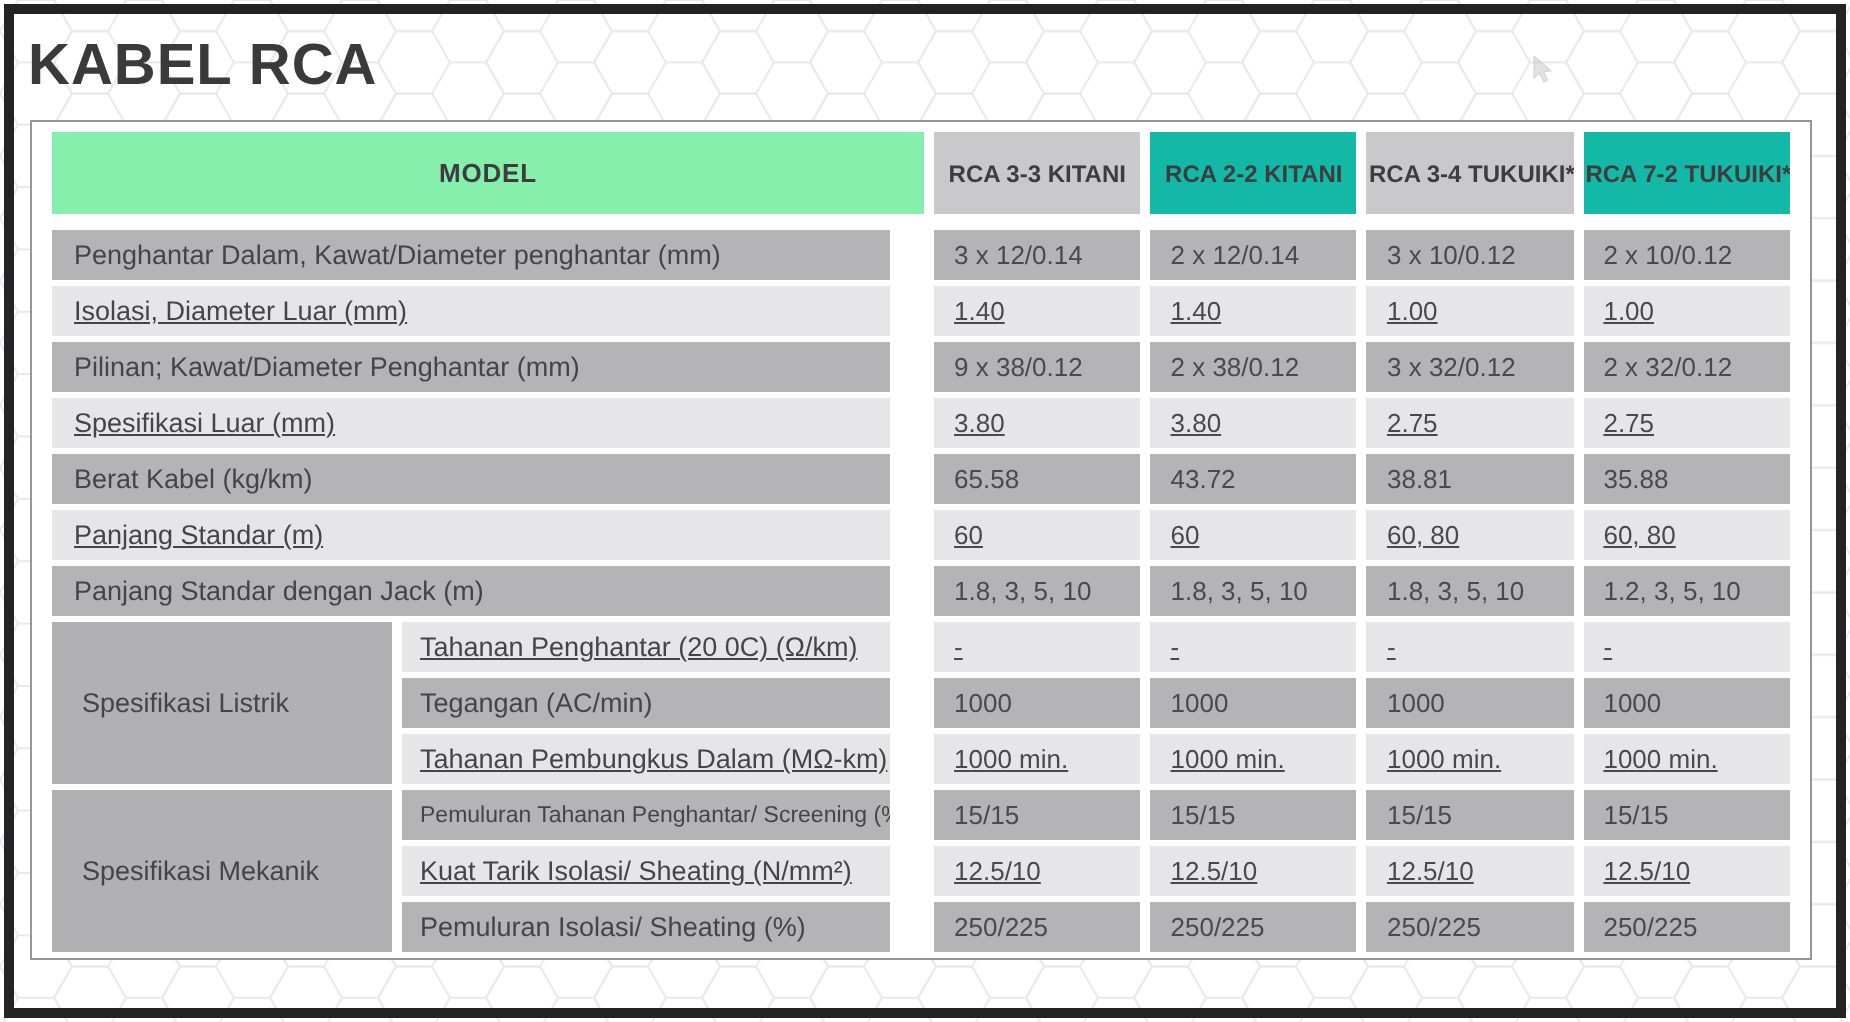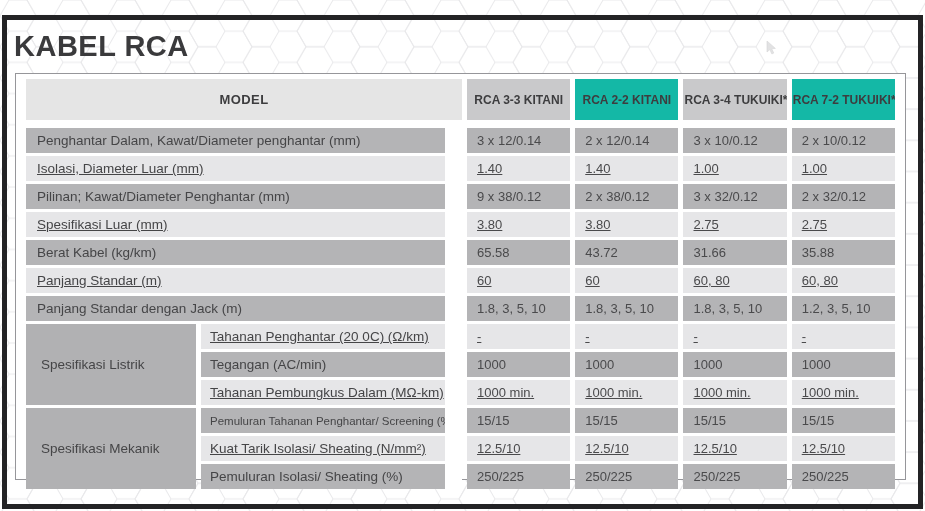--- a/index.html
+++ b/index.html
@@ -4,21 +4,21 @@
 <style>
   html,body{margin:0;padding:0;}
   body{
     width:925px;height:511px;position:relative;overflow:hidden;
     background:#ffffff;
     font-family:"Liberation Sans", sans-serif;
   }
   .hexbg{position:absolute;inset:0;z-index:0;}
   .frame{
     position:absolute;left:2px;top:2px;right:2px;bottom:2px;
-    border:5px solid #232325;z-index:1;margin-top:13px;
+    border:5px solid #232325;z-index:1;
   }
   .title{
     position:absolute;left:7px;top:10px;margin:0;
     font-size:29px;font-weight:bold;letter-spacing:0.5px;color:#3a3a3c;
   }
   .cursor-artifact{position:absolute;left:759px;top:21px;opacity:.55;}
   .panel{
     position:absolute;left:8px;right:12px;top:53px;bottom:24px;
     background:#ffffff;border:1px solid #96969a;
     padding:2px 5px;box-sizing:border-box;
@@ -30,21 +30,21 @@
   }
   th,td{
     font-family:"Liberation Sans", sans-serif;
     color:#454547;vertical-align:middle;
     overflow:hidden;white-space:nowrap;
   }
   th{
     height:46px;box-sizing:border-box;border-bottom:5px solid #ffffff;
     font-size:12px;font-weight:bold;text-align:center;color:#3d3d3f;
   }
-  th.model{background:#e5e5e5;font-size:13px;letter-spacing:.4px;}
+  th.model{background:#86efac;font-size:13px;letter-spacing:.4px;}
   th.hlight{background:#c9c9cb;}
   th.hdark{background:#14b8a6;}
   td{height:25px;box-sizing:border-box;font-size:13.5px;}
   td.dark{background:#b4b4b6;}
   td.light{background:#e6e6e8;text-decoration:underline;}
   td.label{padding-left:11px;border-right:17px solid #ffffff;}
   td.sublabel{padding-left:9px;border-right:17px solid #ffffff;}
   td.sublabel.small{font-size:11.5px;}
   td.groupcell{background:#b1b1b3;padding-left:15px;font-size:13.5px;}
   td.val{padding-left:10px;font-size:13px;color:#4a4a4c;}
@@ -117,21 +117,21 @@
             <td class="label light" colspan="2">Spesifikasi Luar (mm)</td>
             <td class="val light">3.80</td>
             <td class="val light">3.80</td>
             <td class="val light">2.75</td>
             <td class="val light">2.75</td>
           </tr>
           <tr>
             <td class="label dark" colspan="2">Berat Kabel (kg/km)</td>
             <td class="val dark">65.58</td>
             <td class="val dark">43.72</td>
-            <td class="val dark">31.66</td>
+            <td class="val dark">38.81</td>
             <td class="val dark">35.88</td>
           </tr>
           <tr>
             <td class="label light" colspan="2">Panjang Standar (m)</td>
             <td class="val light">60</td>
             <td class="val light">60</td>
             <td class="val light">60, 80</td>
             <td class="val light">60, 80</td>
           </tr>
           <tr>

